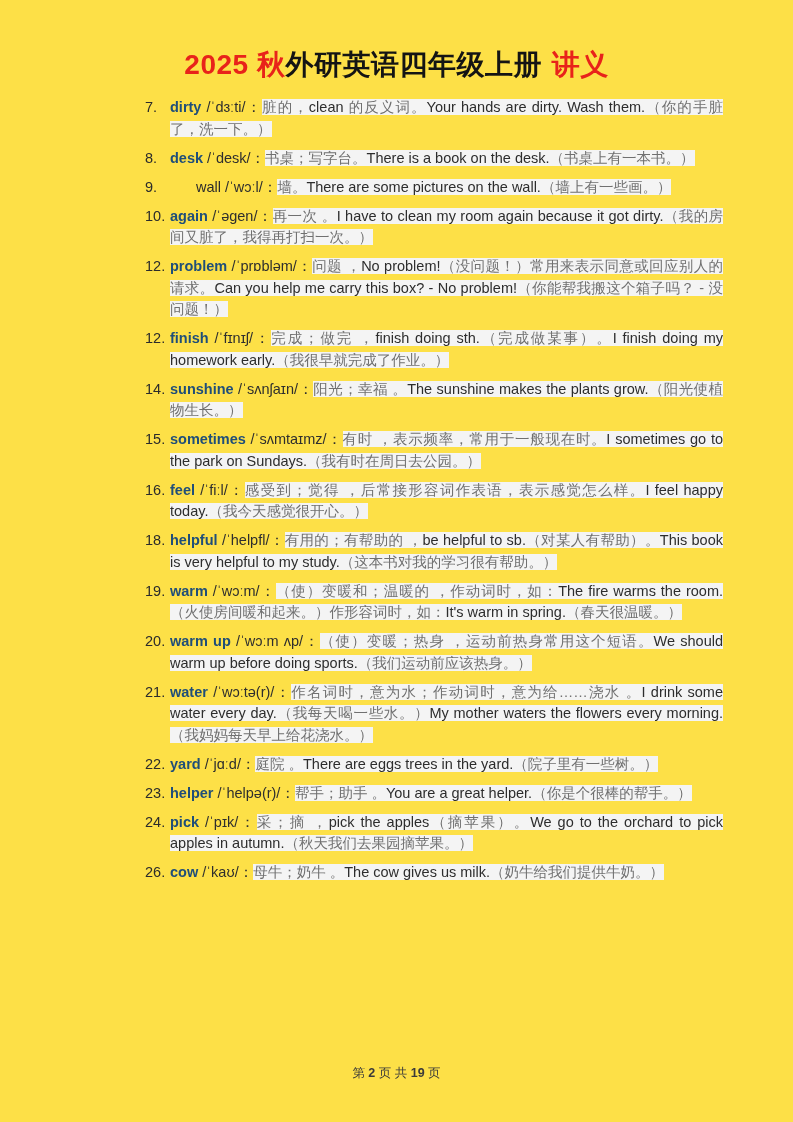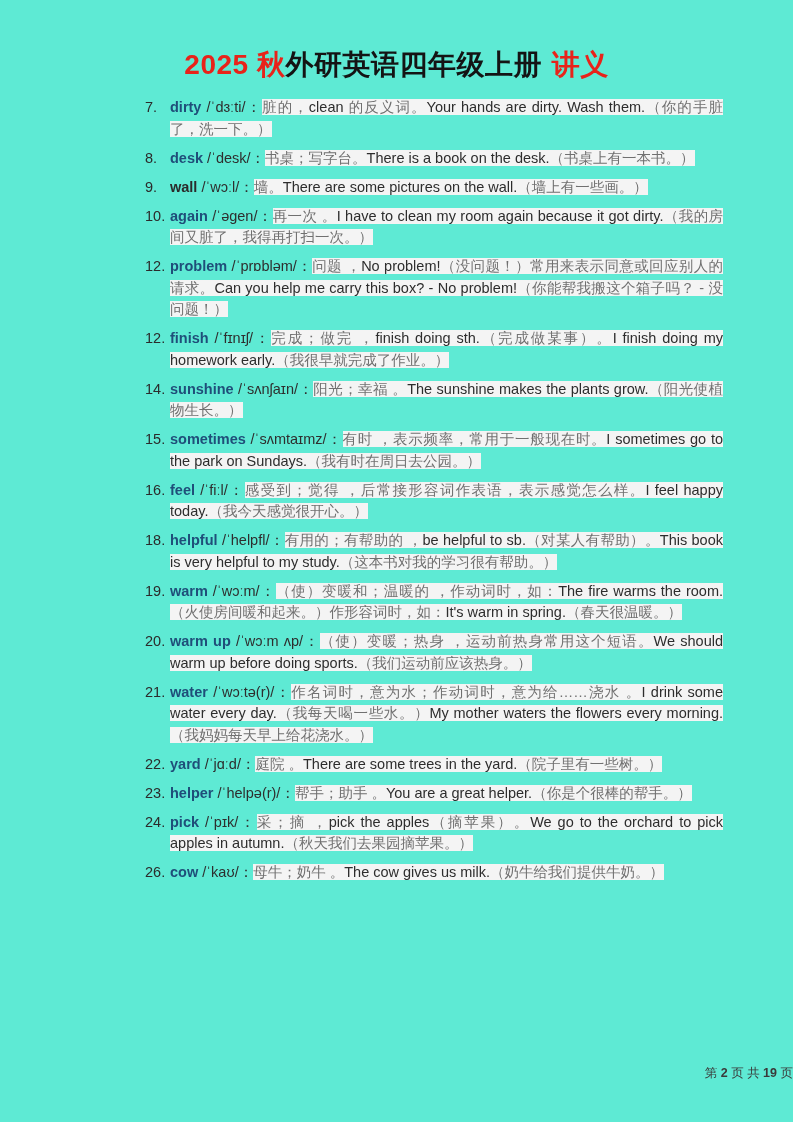--- a/index.html
+++ b/index.html
@@ -1,19 +1,19 @@
 <!DOCTYPE html>
 <html><head>
 <meta charset="utf-8">
 <style>
   html,body{margin:0;padding:0;background:#ffffff;}
   .page{
     position:relative;
     width:793px;height:1122px;
-    background:#5eead4;
+    background:#fde047;
     overflow:hidden;
     font-family:"Liberation Sans","DejaVu Sans",sans-serif;
     --blue:#1f4e79; --red:#e8231a; --zh:#707070; --en:#2d2d2d; --hl:#f4f4f4;
   }
   .title{
     margin:0;
     position:absolute; top:46px; left:0; width:100%;
     text-align:center;
     font-size:28px; font-weight:bold; color:#141414;
     letter-spacing:.5px;
@@ -28,28 +28,28 @@
   .entry{
     position:relative;
     padding-left:25px;
     margin-bottom:7.5px;
     font-size:14.5px; line-height:21.5px;
     text-align:justify;
     color:var(--en);
   }
   .num{position:absolute; left:0; top:0; color:#2b2b2b;}
   .word{font-weight:bold; color:var(--blue);}
-  .word.plain{font-weight:bold; color:#2b2b2b;}
+  .word.plain{font-weight:normal; color:#2b2b2b;margin-left:26px;}
   .phon{color:#2e2e2e;}
   .hl{background:var(--hl);}
   .run-zh{color:var(--zh);}
   .run-en{color:var(--en);}
   .footer{
     position:absolute; left:0; bottom:40px; width:100%;
-    text-align:right;
+    text-align:center;
     font-size:12.5px; color:#3a3a3a;
   }
   .footer .b{font-weight:bold;}
 </style>
 </head>
 <body>
 
 <div class="page" style="--blue: #1f4e79; --red: #e8231a; --zh: #707070; --en: #2d2d2d; --hl: #f4f4f4;">
   <h1 class="title"><span class="red">2025 秋</span><span>外研英语四年级上册</span><span class="red doc-type">讲义</span></h1>
 
@@ -60,20 +60,20 @@
       <li class="entry"><span class="num">10.</span><span class="word">again</span><span class="phon"> /ˈəgen/：</span><span class="hl"><span class="run-zh">再一次 。</span><span class="run-en">I have to clean my room again because it got dirty.</span><span class="run-zh">（我的房间又脏了，我得再打扫一次。）</span></span></li>
       <li class="entry"><span class="num">12.</span><span class="word">problem</span><span class="phon"> /ˈprɒbləm/：</span><span class="hl"><span class="run-zh">问题 ，</span><span class="run-en">No problem!</span><span class="run-zh">（没问题！）常用来表示同意或回应别人的请求。</span><span class="run-en">Can you help me carry this box? - No problem!</span><span class="run-zh">（你能帮我搬这个箱子吗？ - 没问题！）</span></span></li>
       <li class="entry"><span class="num">12.</span><span class="word">finish</span><span class="phon"> /ˈfɪnɪʃ/：</span><span class="hl"><span class="run-zh">完成；做完 ，</span><span class="run-en">finish doing sth.</span><span class="run-zh">（完成做某事）。</span><span class="run-en">I finish doing my homework early.</span><span class="run-zh">（我很早就完成了作业。）</span></span></li>
       <li class="entry"><span class="num">14.</span><span class="word">sunshine</span><span class="phon"> /ˈsʌnʃaɪn/：</span><span class="hl"><span class="run-zh">阳光；幸福 。</span><span class="run-en">The sunshine makes the plants grow.</span><span class="run-zh">（阳光使植物生长。）</span></span></li>
       <li class="entry"><span class="num">15.</span><span class="word">sometimes</span><span class="phon"> /ˈsʌmtaɪmz/：</span><span class="hl"><span class="run-zh">有时 ，表示频率，常用于一般现在时。</span><span class="run-en">I sometimes go to the park on Sundays.</span><span class="run-zh">（我有时在周日去公园。）</span></span></li>
       <li class="entry"><span class="num">16.</span><span class="word">feel</span><span class="phon"> /ˈfiːl/：</span><span class="hl"><span class="run-zh">感受到；觉得 ，后常接形容词作表语，表示感觉怎么样。</span><span class="run-en">I feel happy today.</span><span class="run-zh">（我今天感觉很开心。）</span></span></li>
       <li class="entry"><span class="num">18.</span><span class="word">helpful</span><span class="phon"> /ˈhelpfl/：</span><span class="hl"><span class="run-zh">有用的；有帮助的 ，</span><span class="run-en">be helpful to sb.</span><span class="run-zh">（对某人有帮助）。</span><span class="run-en">This book is very helpful to my study.</span><span class="run-zh">（这本书对我的学习很有帮助。）</span></span></li>
       <li class="entry"><span class="num">19.</span><span class="word">warm</span><span class="phon"> /ˈwɔːm/：</span><span class="hl"><span class="run-zh">（使）变暖和；温暖的 ，作动词时，如：</span><span class="run-en">The fire warms the room.</span><span class="run-zh">（火使房间暖和起来。）作形容词时，如：</span><span class="run-en">It's warm in spring.</span><span class="run-zh">（春天很温暖。）</span></span></li>
       <li class="entry"><span class="num">20.</span><span class="word">warm up</span><span class="phon"> /ˈwɔːm ʌp/：</span><span class="hl"><span class="run-zh">（使）变暖；热身 ，运动前热身常用这个短语。</span><span class="run-en">We should warm up before doing sports.</span><span class="run-zh">（我们运动前应该热身。）</span></span></li>
       <li class="entry"><span class="num">21.</span><span class="word">water</span><span class="phon"> /ˈwɔːtə(r)/：</span><span class="hl"><span class="run-zh">作名词时，意为水；作动词时，意为给……浇水 。</span><span class="run-en">I drink some water every day.</span><span class="run-zh">（我每天喝一些水。）</span><span class="run-en">My mother waters the flowers every morning.</span><span class="run-zh">（我妈妈每天早上给花浇水。）</span></span></li>
-      <li class="entry"><span class="num">22.</span><span class="word">yard</span><span class="phon"> /ˈjɑːd/：</span><span class="hl"><span class="run-zh">庭院 。</span><span class="run-en">There are some trees in the yard.</span><span class="run-zh">（院子里有一些树。）</span></span></li>
+      <li class="entry"><span class="num">22.</span><span class="word">yard</span><span class="phon"> /ˈjɑːd/：</span><span class="hl"><span class="run-zh">庭院 。</span><span class="run-en">There are eggs trees in the yard.</span><span class="run-zh">（院子里有一些树。）</span></span></li>
       <li class="entry"><span class="num">23.</span><span class="word">helper</span><span class="phon"> /ˈhelpə(r)/：</span><span class="hl"><span class="run-zh">帮手；助手 。</span><span class="run-en">You are a great helper.</span><span class="run-zh">（你是个很棒的帮手。）</span></span></li>
       <li class="entry"><span class="num">24.</span><span class="word">pick</span><span class="phon"> /ˈpɪk/：</span><span class="hl"><span class="run-zh">采；摘 ，</span><span class="run-en">pick the apples</span><span class="run-zh">（摘苹果）。</span><span class="run-en">We go to the orchard to pick apples in autumn.</span><span class="run-zh">（秋天我们去果园摘苹果。）</span></span></li>
       <li class="entry"><span class="num">26.</span><span class="word">cow</span><span class="phon"> /ˈkaʊ/：</span><span class="hl"><span class="run-zh">母牛；奶牛 。</span><span class="run-en">The cow gives us milk.</span><span class="run-zh">（奶牛给我们提供牛奶。）</span></span></li>
     </ol>
 
   <div class="footer" id="page-footer"><span>第 </span><span class="b">2</span><span> 页 共 </span><span class="b">19</span><span> 页</span></div>
 </div>
 
 </body></html>

